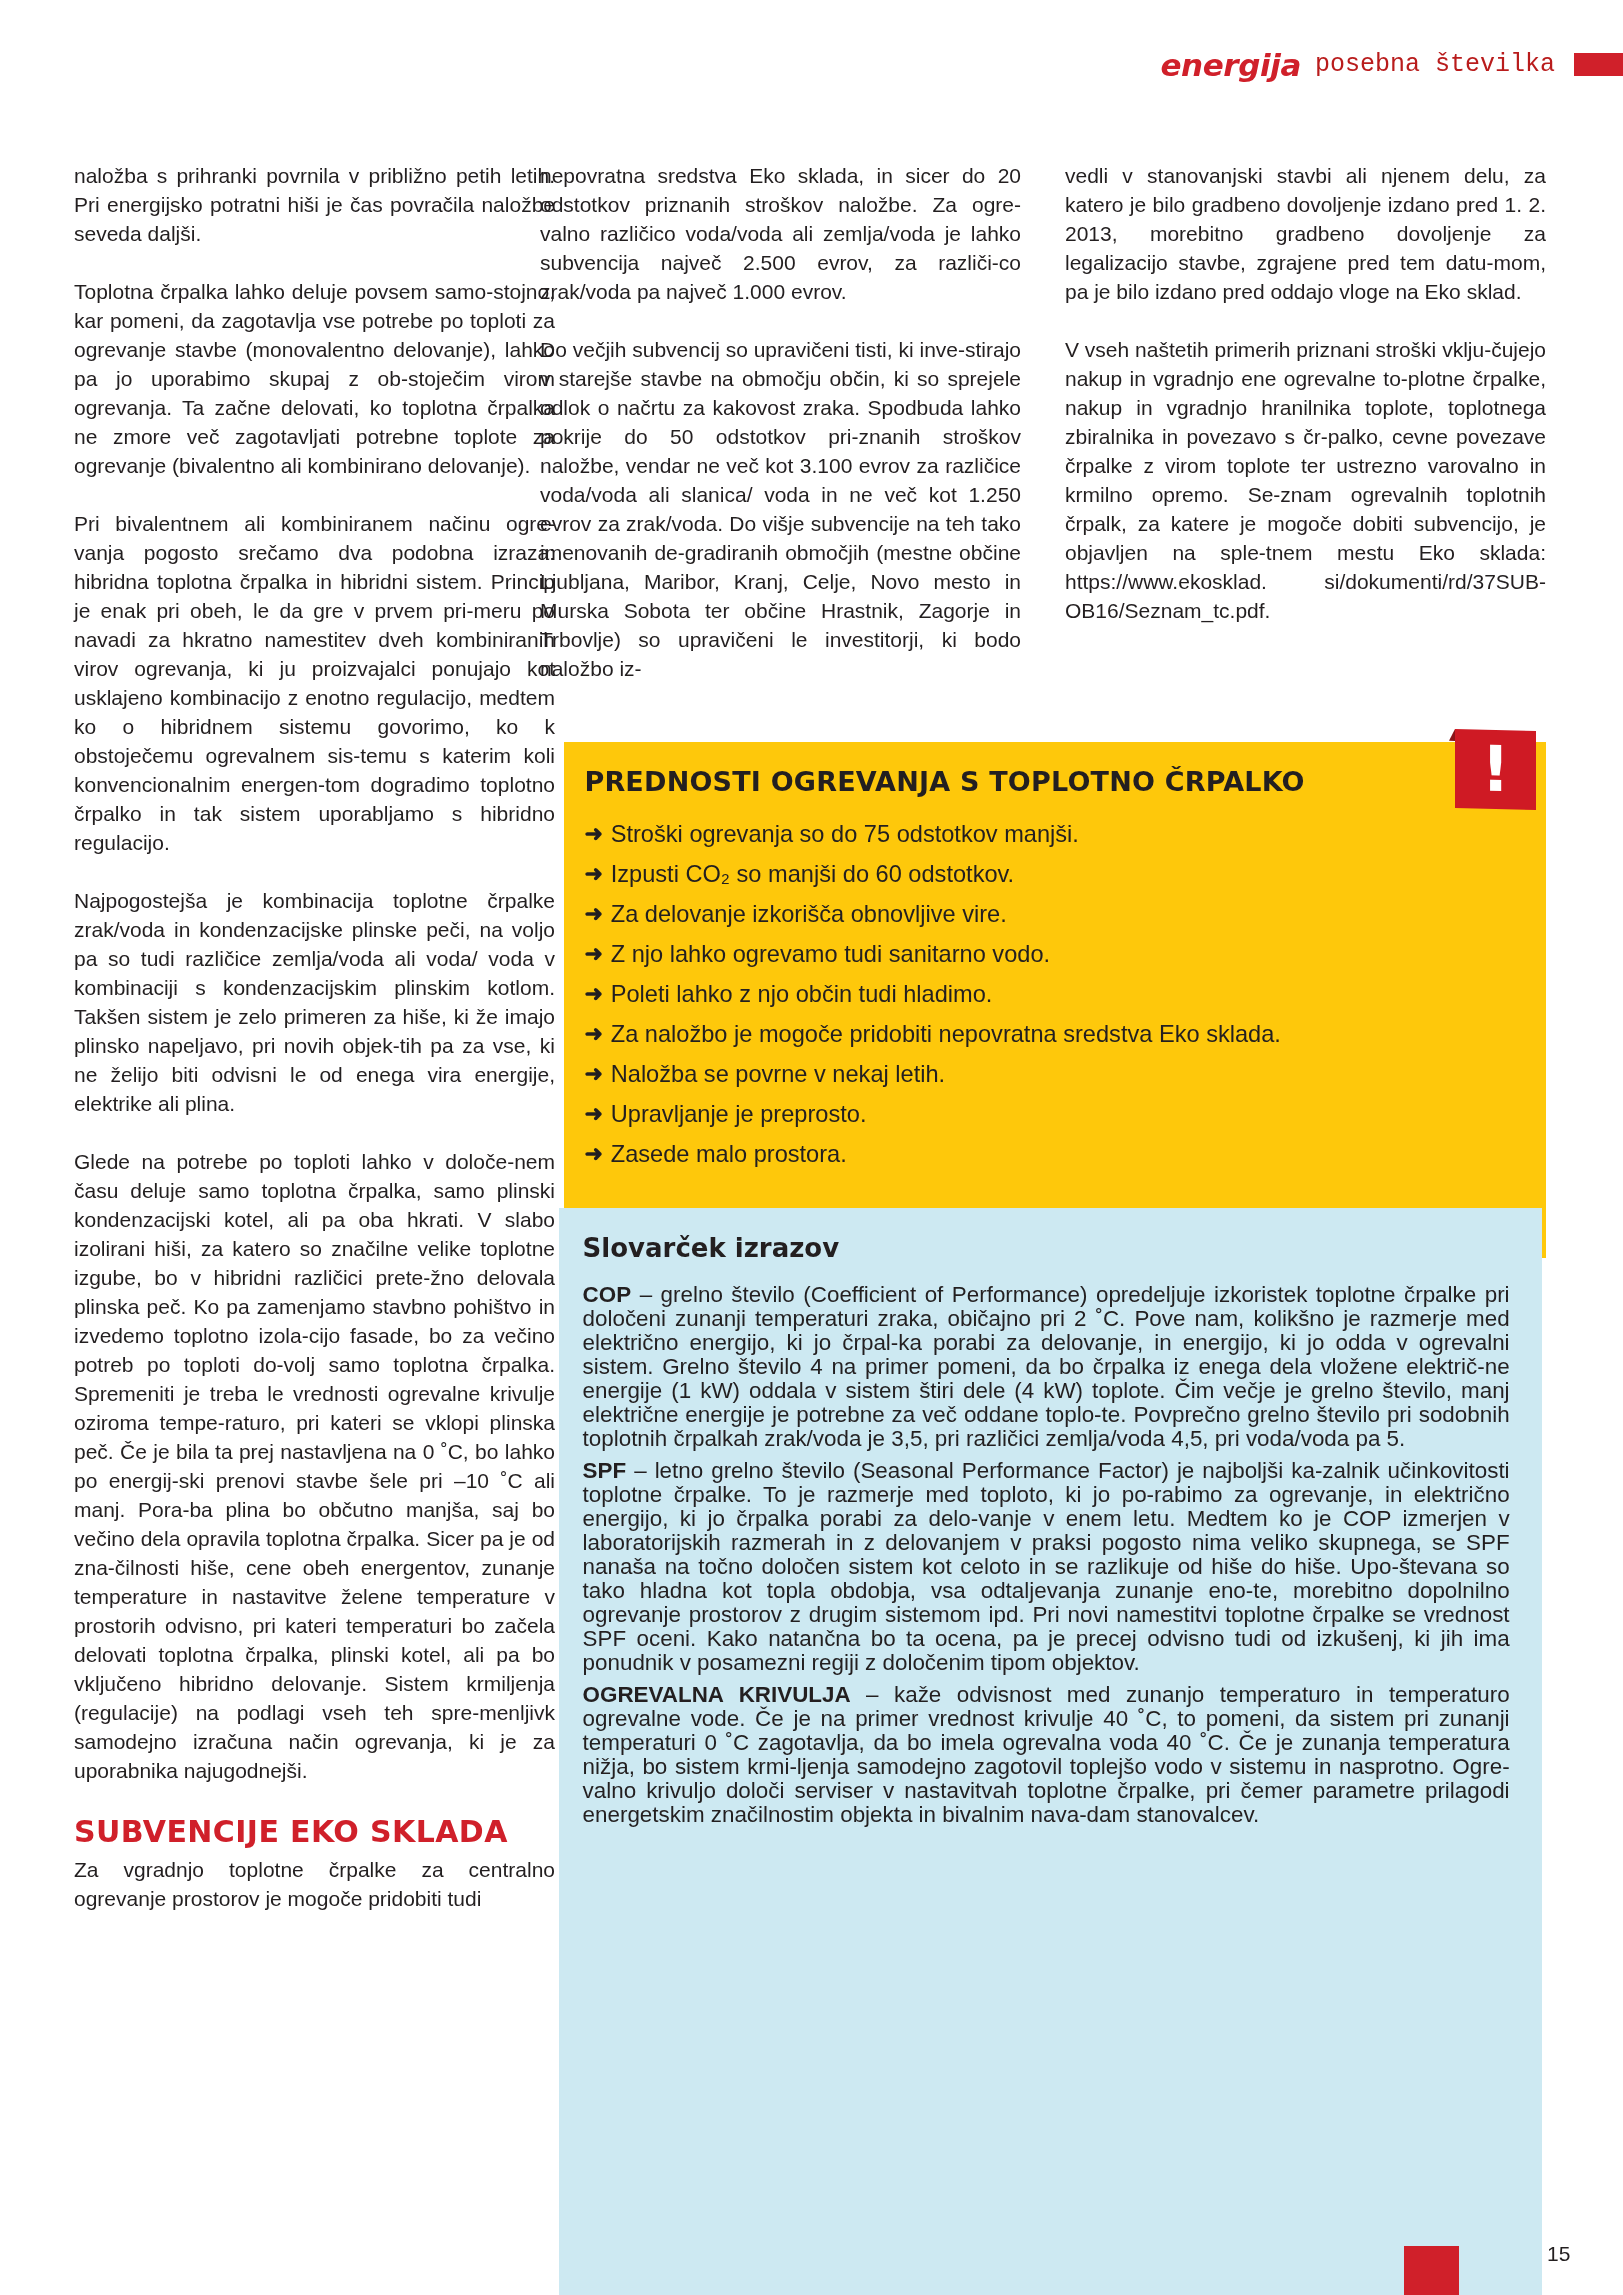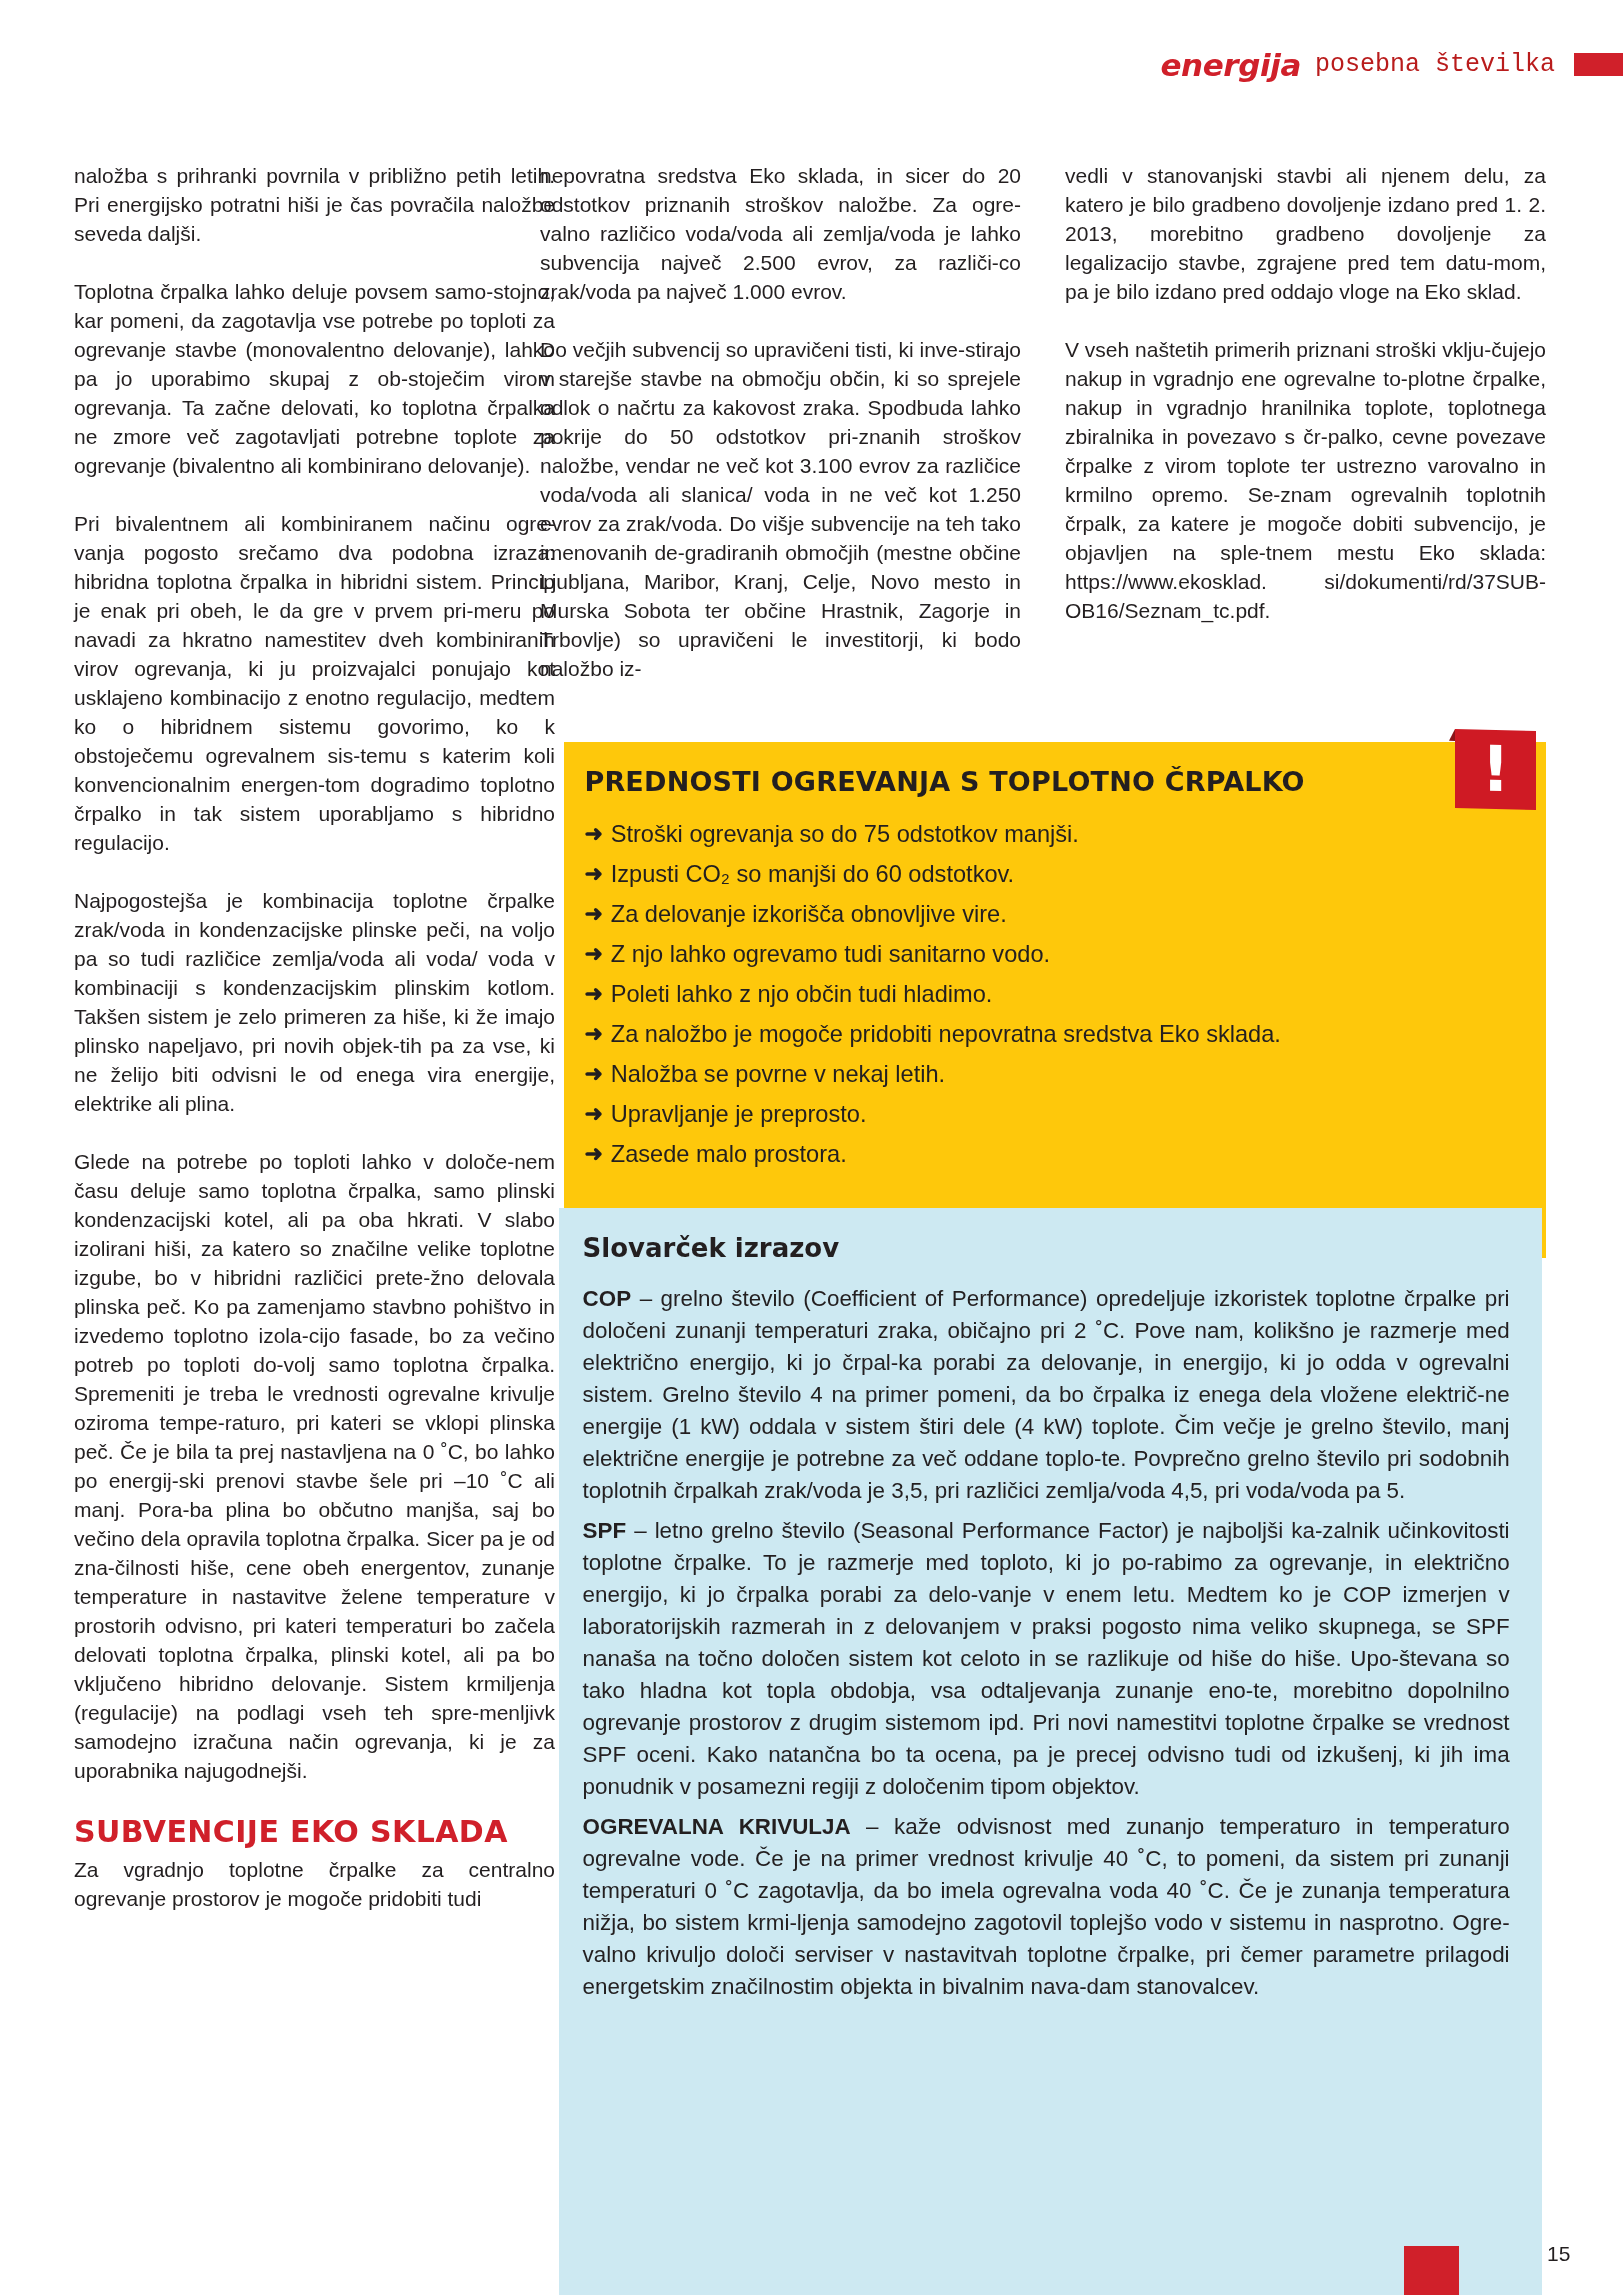--- a/index.html
+++ b/index.html
@@ -27,21 +27,21 @@
   .yellow-list li { font-size: 23.6px; line-height: 40px; display: flex; align-items: center; }
   .arrow { font-weight: bold; margin-right: 7.9px; font-size: 22px; }
   .alert-flag { position: absolute; left: 1455px; top: 730px; width: 81px; height: 79px; background: #cf1a24;
                 transform: skewY(1.5deg); display: flex; align-items: center; justify-content: center; }
   .alert-flag::before { content: ""; position: absolute; left: -6.3px; top: 0; border-right: 6.3px solid #8b1419; border-top: 12.6px solid transparent; }
   .alert-mark { color: #ffffff; font-weight: bold; font-size: 63px; line-height: 1; font-family: "DejaVu Sans", sans-serif; }
 
   
   .blue { position: absolute; left: 559px; top: 1208px; width: 983px; height: 1236px; background: #cde9f2; }
   .blue-title { position: absolute; left: 23.6px; top: 25px; font-weight: bold; font-size: 26px; color: #231f20; font-family: "DejaVu Sans", sans-serif; }
-  .blue-body { position: absolute; left: 23.6px; top: 75px; width: 927px; font-size: 22.4px; line-height: 32px; text-align: justify; }
+  .blue-body { position: absolute; left: 23.6px; top: 75px; width: 927px; font-size: 22.4px; line-height: 24px; text-align: justify; }
   .blue-body p { margin: 0 0 7.9px 0; }
   .term { font-weight: bold; }
 
   
   .footer-bar { position: absolute; left: 1404px; top: 2246px; width: 55px; height: 49px; background: #d0202a; }
   .page-num { position: absolute; left: 1547px; top: 2242px; font-size: 21px; color: #231f20; }
 </style>
 </head>
 <body>
 

